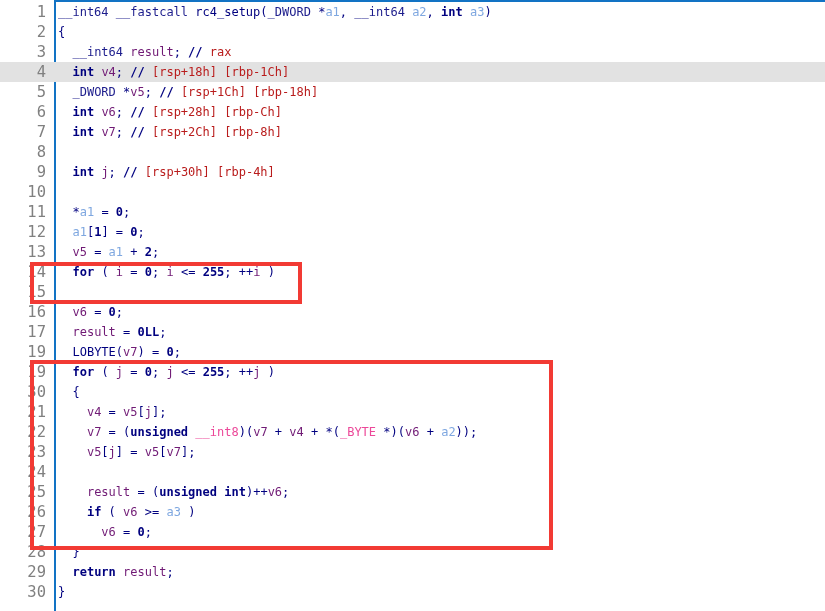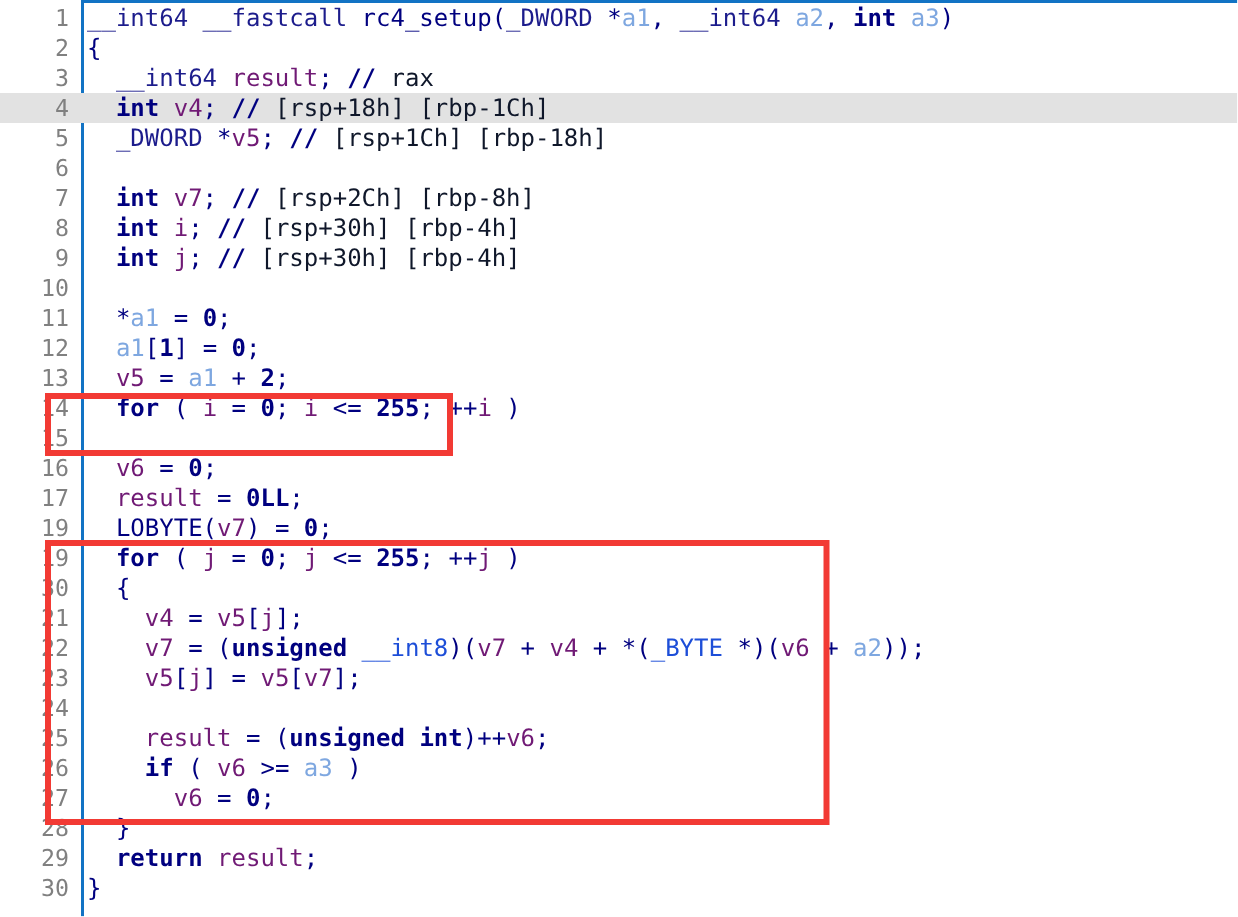--- a/index.html
+++ b/index.html
@@ -65,33 +65,33 @@
     width: 46px;
     text-align: right;
     color: #808080;
     font-size: 15.5px;
     font-family: "DejaVu Sans Mono", "Liberation Mono", monospace;
   }
   .src {
     position: absolute;
     left: 58px;
     top: 0;
-    font-size: 16px;
+    font-size: 12px;
     letter-spacing: 0px;
   }
 
   
   .kw    { color: #00007f; font-weight: bold; }   
   .type  { color: #1c1c8c; }                      
-  .typeg { color: #1d4ed8; }                      
+  .typeg { color: #ec4899; }                      
   .var   { color: #701a75; }                      
   .arg   { color: #7ea7e0; }                      
   .fn    { color: #00007f; }                      
   .num   { color: #00007f; font-weight: bold; }   
-  .cmt   { color: #0f172a; }                      
+  .cmt   { color: #b91c1c; }                      
   .cmtm  { color: #000080; font-weight: bold; }   
   .pun   { color: #000080; }
 
   
   .annot {
     position: absolute;
     border: 4px solid #f23a34;
     box-sizing: border-box;
     pointer-events: none;
     background: transparent;
@@ -105,23 +105,23 @@
   <div id="top-border"></div>
   <div id="gutter"></div>
   <div id="gutter-rule"></div>
 
   <div class="code-area" id="code-area">
       <div class="row"><span class="ln">1</span><span class="src"><span class="type">__int64</span> <span class="type">__fastcall</span> <span class="fn">rc4_setup</span><span class="pun">(</span><span class="type">_DWORD</span> <span class="pun">*</span><span class="arg">a1</span><span class="pun">,</span> <span class="type">__int64</span> <span class="arg">a2</span><span class="pun">,</span> <span class="kw">int</span> <span class="arg">a3</span><span class="pun">)</span></span></div>
       <div class="row"><span class="ln">2</span><span class="src"><span class="pun">{</span></span></div>
       <div class="row"><span class="ln">3</span><span class="src">  <span class="type">__int64</span> <span class="var">result</span><span class="pun">;</span> <span class="cmtm">//</span><span class="cmt"> rax</span></span></div>
       <div class="row hl"><span class="ln">4</span><span class="src">  <span class="kw">int</span> <span class="var">v4</span><span class="pun">;</span> <span class="cmtm">//</span><span class="cmt"> [rsp+18h] [rbp-1Ch]</span></span></div>
       <div class="row"><span class="ln">5</span><span class="src">  <span class="type">_DWORD</span> <span class="pun">*</span><span class="var">v5</span><span class="pun">;</span> <span class="cmtm">//</span><span class="cmt"> [rsp+1Ch] [rbp-18h]</span></span></div>
-      <div class="row"><span class="ln">6</span></div>
+      <div class="row"><span class="ln">6</span><span class="src">  <span class="kw">int</span> <span class="var">v6</span><span class="pun">;</span> <span class="cmtm">//</span><span class="cmt"> [rsp+28h] [rbp-Ch]</span></span></div>
       <div class="row"><span class="ln">7</span><span class="src">  <span class="kw">int</span> <span class="var">v7</span><span class="pun">;</span> <span class="cmtm">//</span><span class="cmt"> [rsp+2Ch] [rbp-8h]</span></span></div>
-      <div class="row"><span class="ln">8</span><span class="src">  <span class="kw">int</span> <span class="var">i</span><span class="pun">;</span> <span class="cmtm">//</span><span class="cmt"> [rsp+30h] [rbp-4h]</span></span></div>
+      <div class="row"><span class="ln">8</span></div>
       <div class="row"><span class="ln">9</span><span class="src">  <span class="kw">int</span> <span class="var">j</span><span class="pun">;</span> <span class="cmtm">//</span><span class="cmt"> [rsp+30h] [rbp-4h]</span></span></div>
       <div class="row"><span class="ln">10</span><span class="src"></span></div>
       <div class="row"><span class="ln">11</span><span class="src">  <span class="pun">*</span><span class="arg">a1</span> <span class="pun">=</span> <span class="num">0</span><span class="pun">;</span></span></div>
       <div class="row"><span class="ln">12</span><span class="src">  <span class="arg">a1</span><span class="pun">[</span><span class="num">1</span><span class="pun">]</span> <span class="pun">=</span> <span class="num">0</span><span class="pun">;</span></span></div>
       <div class="row"><span class="ln">13</span><span class="src">  <span class="var">v5</span> <span class="pun">=</span> <span class="arg">a1</span> <span class="pun">+</span> <span class="num">2</span><span class="pun">;</span></span></div>
       <div class="row"><span class="ln">14</span><span class="src">  <span class="kw">for</span> <span class="pun">(</span> <span class="var">i</span> <span class="pun">=</span> <span class="num">0</span><span class="pun">;</span> <span class="var">i</span> <span class="pun">&lt;</span><span class="pun">=</span> <span class="num">255</span><span class="pun">;</span> <span class="pun">+</span><span class="pun">+</span><span class="var">i</span> <span class="pun">)</span></span></div>
       <div class="row"><span class="ln">15</span></div>
       <div class="row"><span class="ln">16</span><span class="src">  <span class="var">v6</span> <span class="pun">=</span> <span class="num">0</span><span class="pun">;</span></span></div>
       <div class="row"><span class="ln">17</span><span class="src">  <span class="var">result</span> <span class="pun">=</span> <span class="num">0LL</span><span class="pun">;</span></span></div>
       <div class="row"><span class="ln">19</span><span class="src">  <span class="fn">LOBYTE</span><span class="pun">(</span><span class="var">v7</span><span class="pun">)</span> <span class="pun">=</span> <span class="num">0</span><span class="pun">;</span></span></div>

